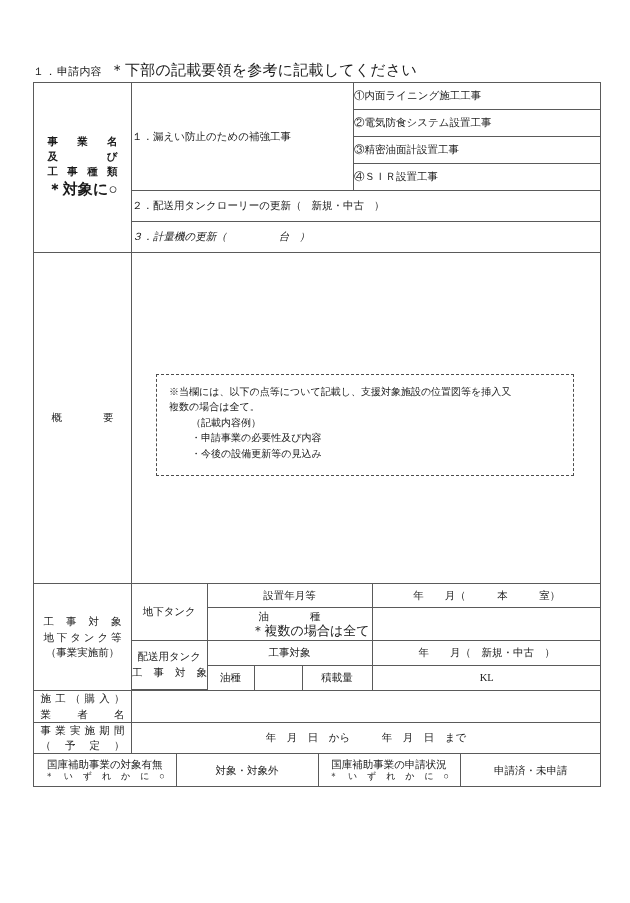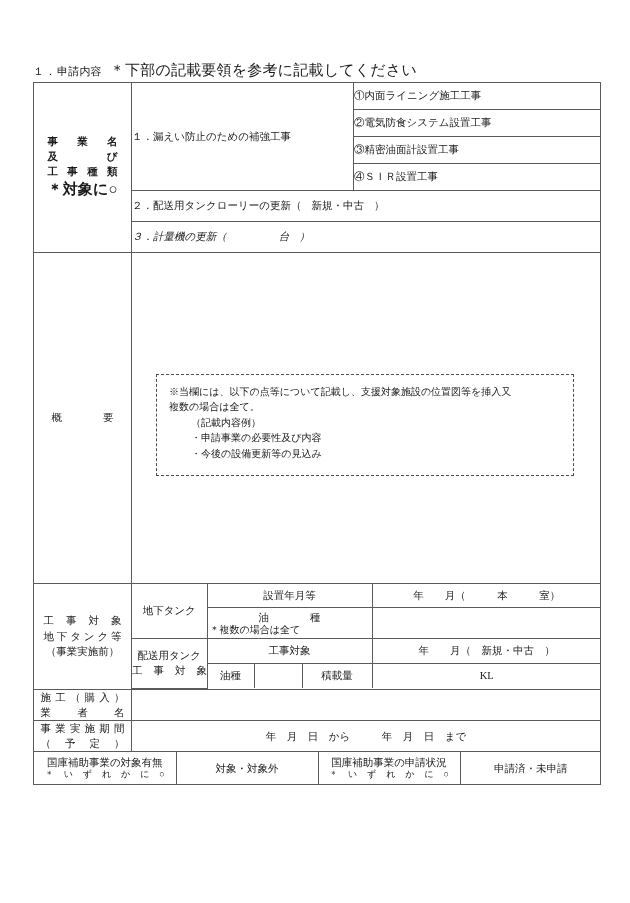--- a/index.html
+++ b/index.html
@@ -71,23 +71,23 @@
     text-align-last: justify;
     margin: 0 auto;
   }
   .j.w70 { width: 70px; font-weight: bold; }
   .j.w78 { width: 78px; }
   .j.w62 { width: 62px; }
   .j.w84 { width: 84px; }
   .j.w120 { width: 120px; }
 
   .small-note {
-    font-size: 10px;
+    font-size: 13px;
     display: block;
-    text-align: left;
+    text-align: right;
     line-height: 1.2;
     margin-top: -1px;
   }
 
   .item-line {
     padding: 5px 10px;
     font-size: 10.5px;
     white-space: nowrap;
   }
 

